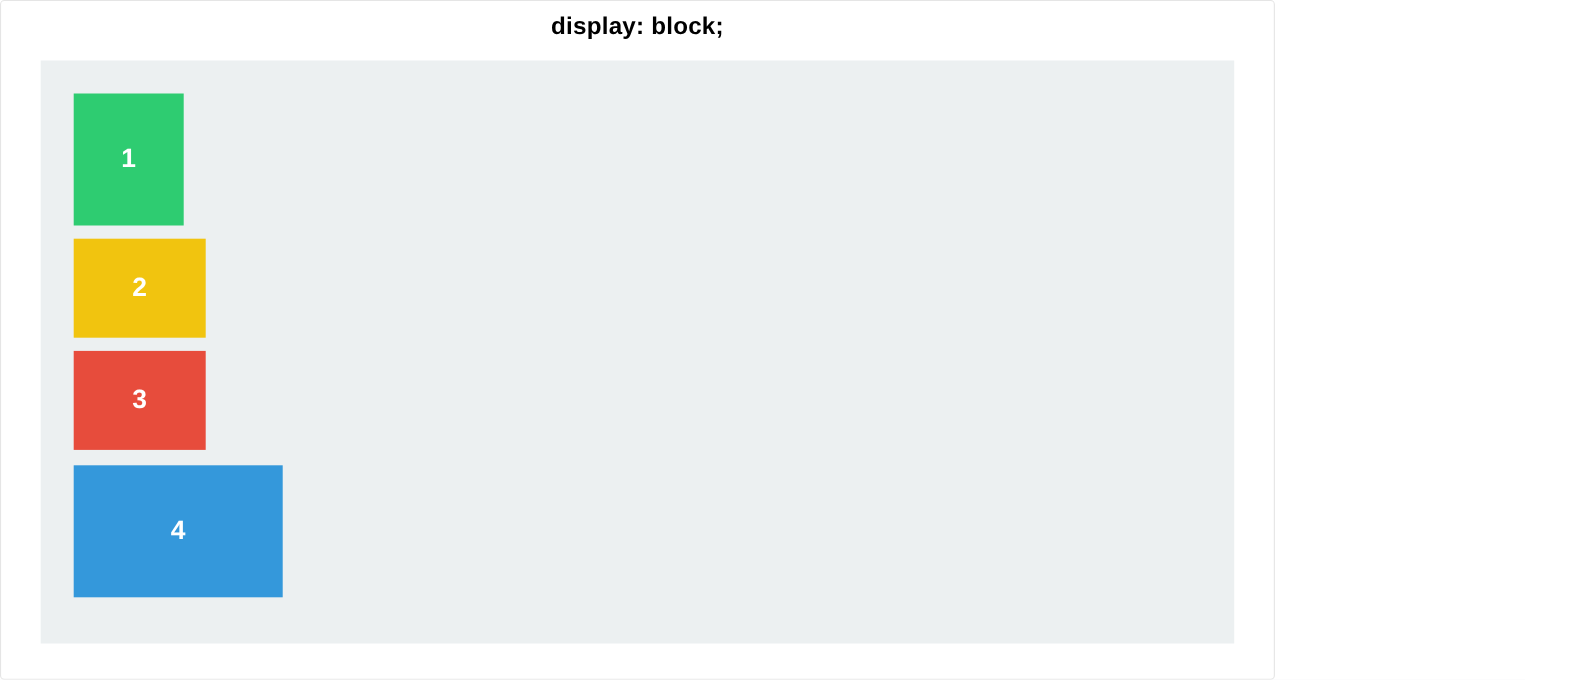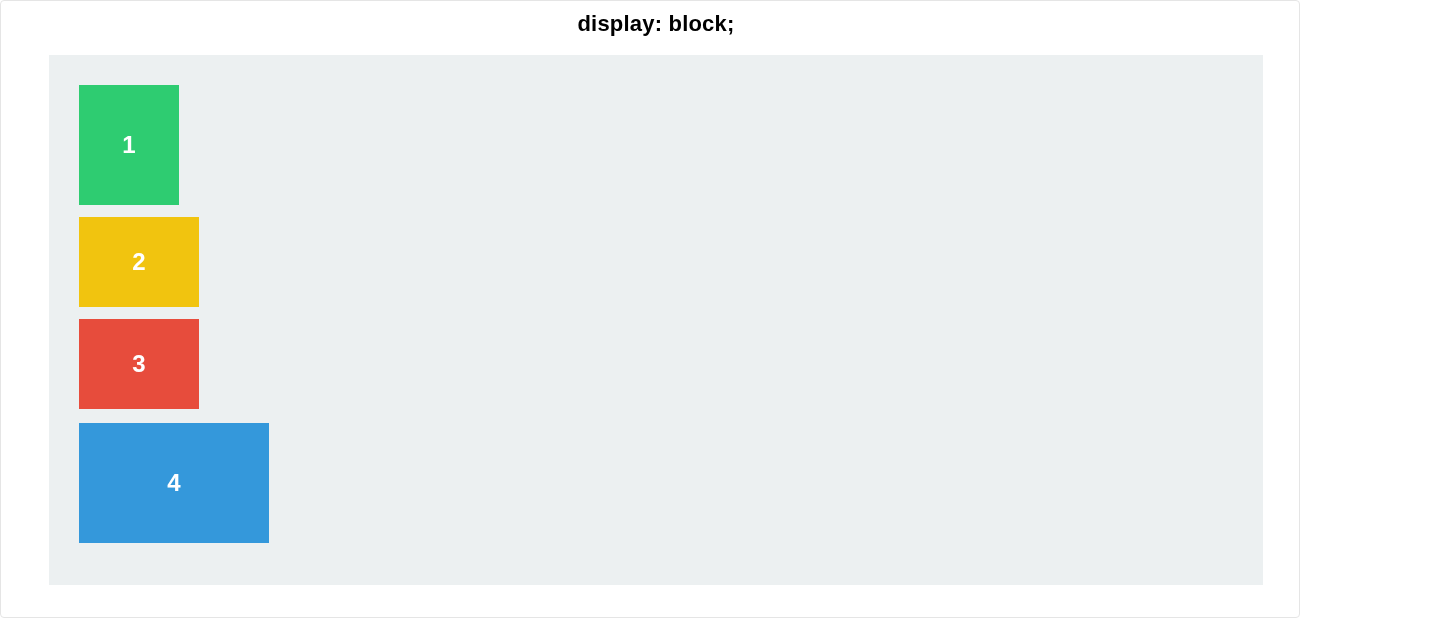--- a/index.html
+++ b/index.html
@@ -10,23 +10,23 @@
     body {
       font-family: "Helvetica Neue", Helvetica, Arial, sans-serif;
       background: #ffffff;
       width: 1432px;
       height: 618px;
       padding: 0;
     }
     .outer {
       border: 1px solid #e5e5e5;
       border-radius: 4px;
-      padding: 10px 0 20px 12px;
+      padding: 10px 0 20px 0;
       margin: 0;
-      width: 1300px;
+      width: 1159px;
       height: 618px;
       box-sizing: border-box;
     }
     .title {
       text-align: center;
       font-weight: 700;
       font-size: 22px;
       color: #000;
       margin-bottom: 18px;
       letter-spacing: 0.2px;

